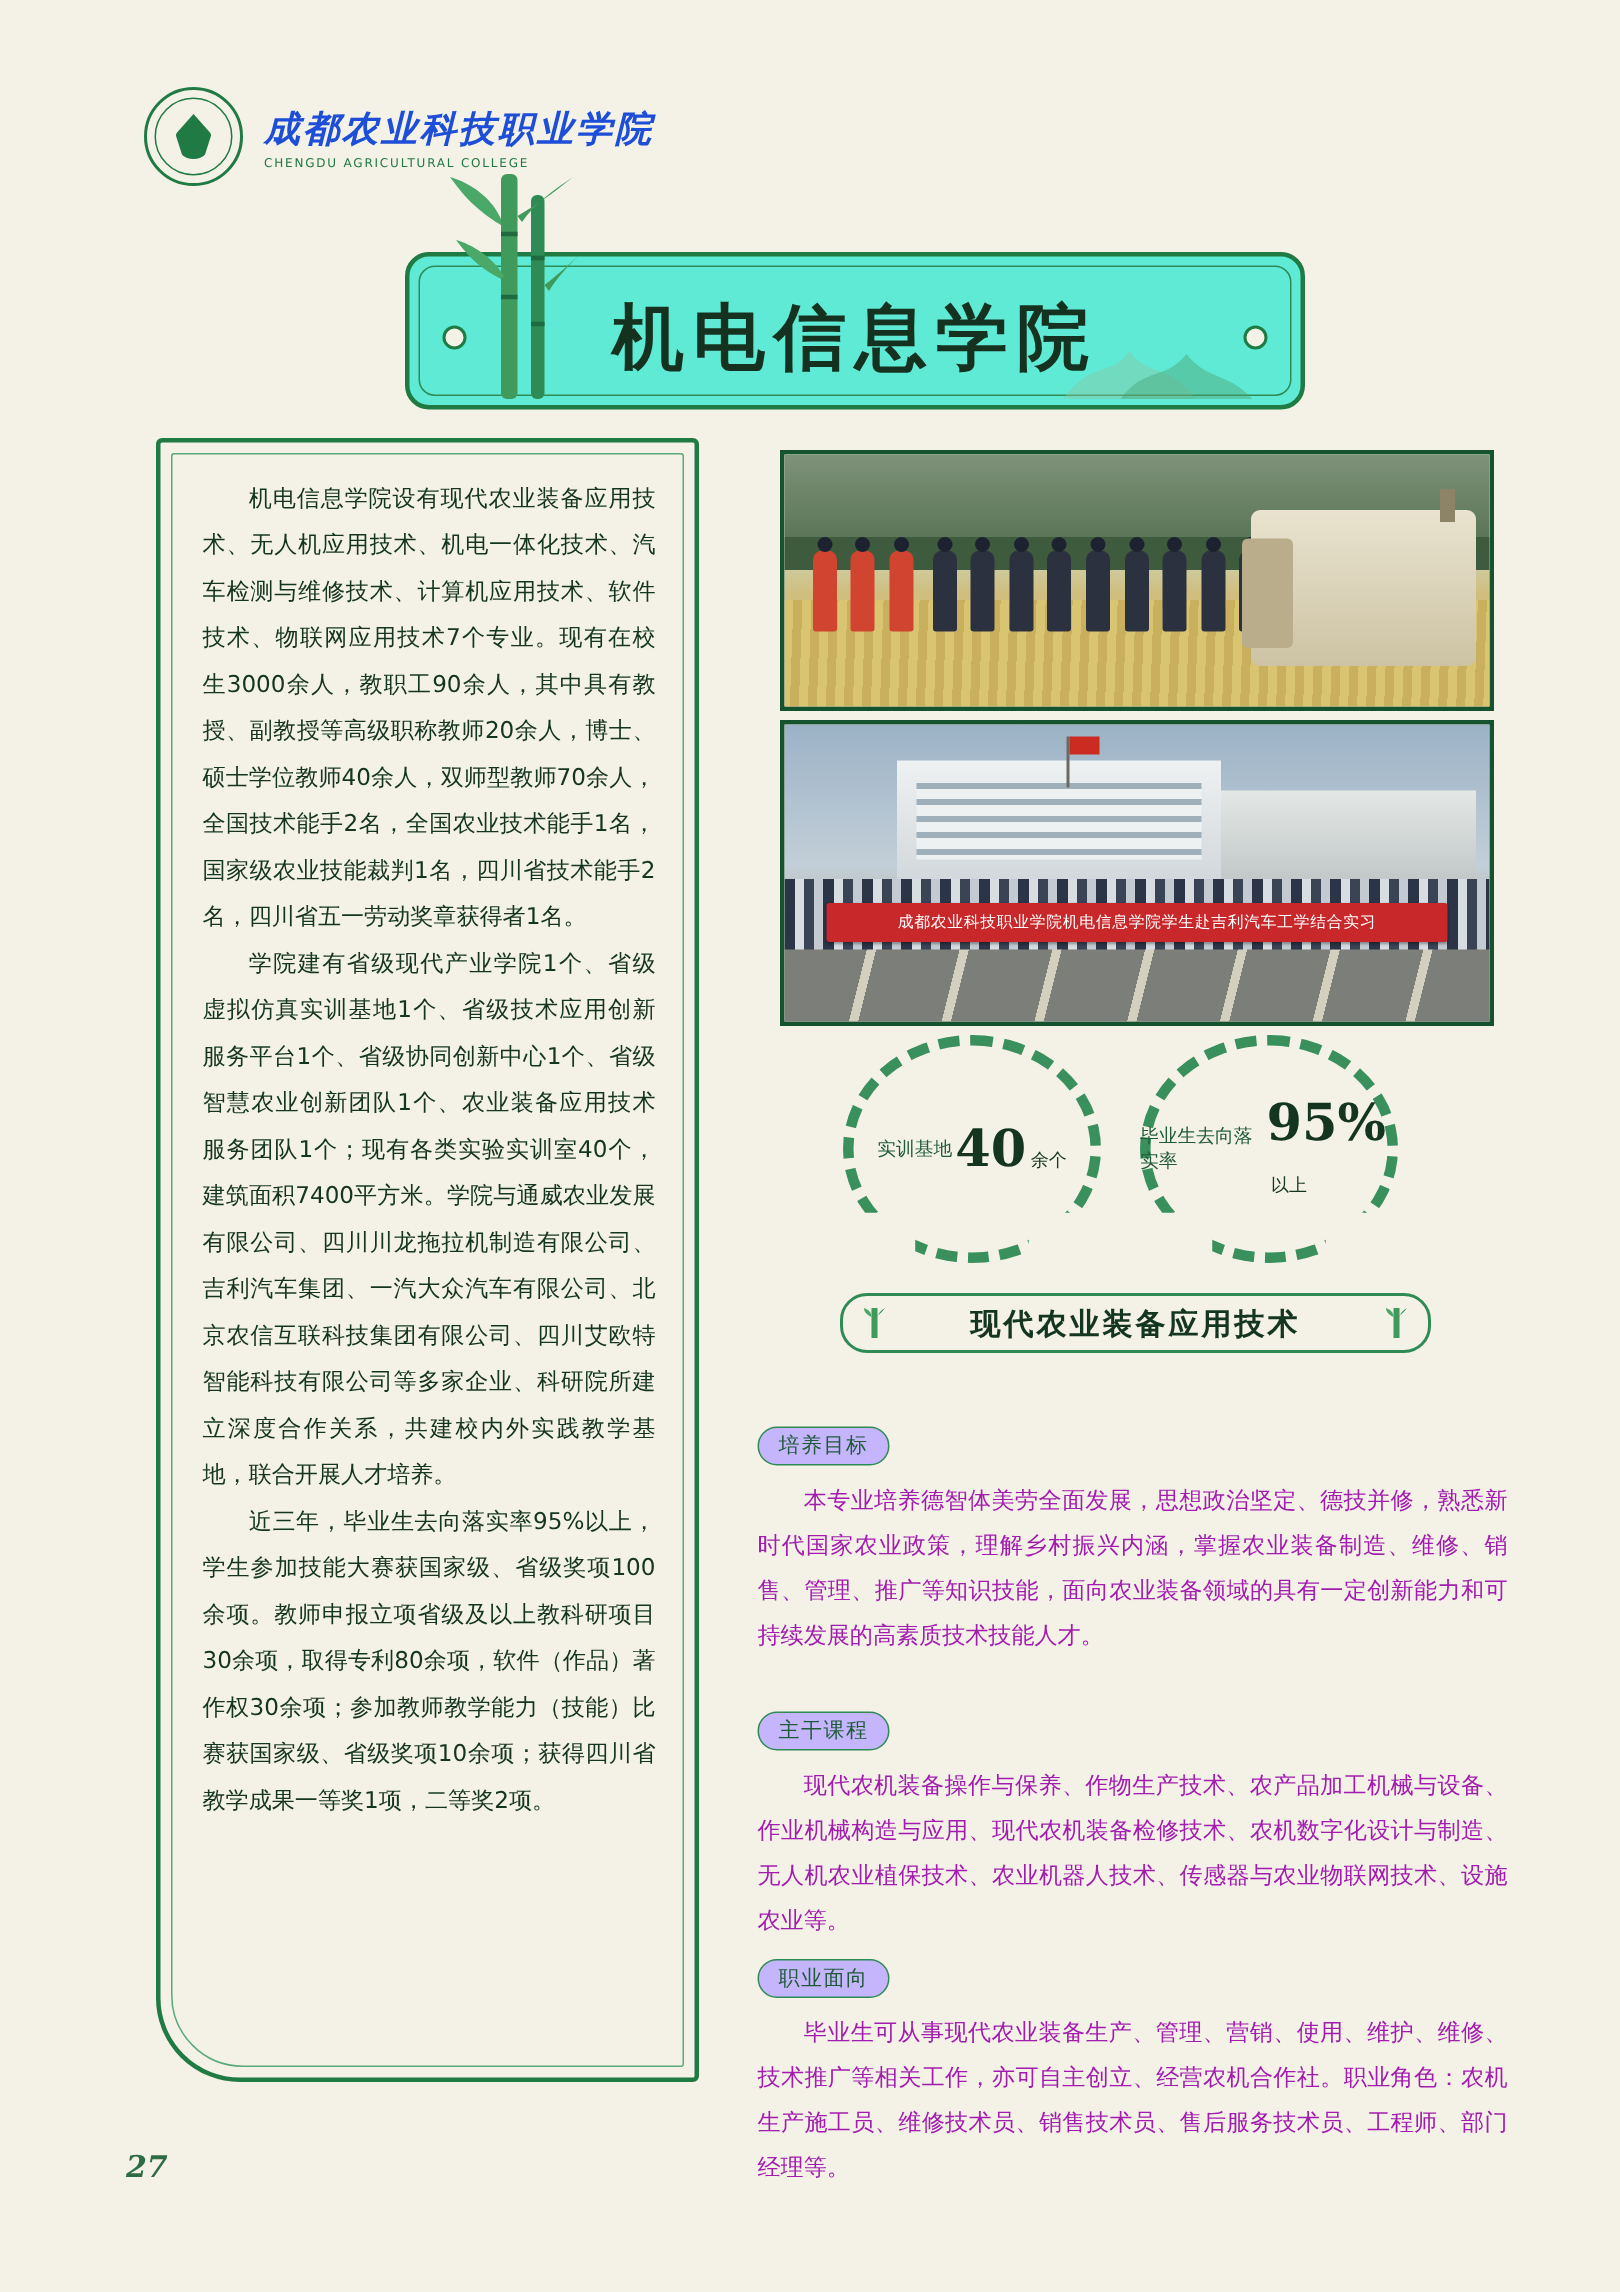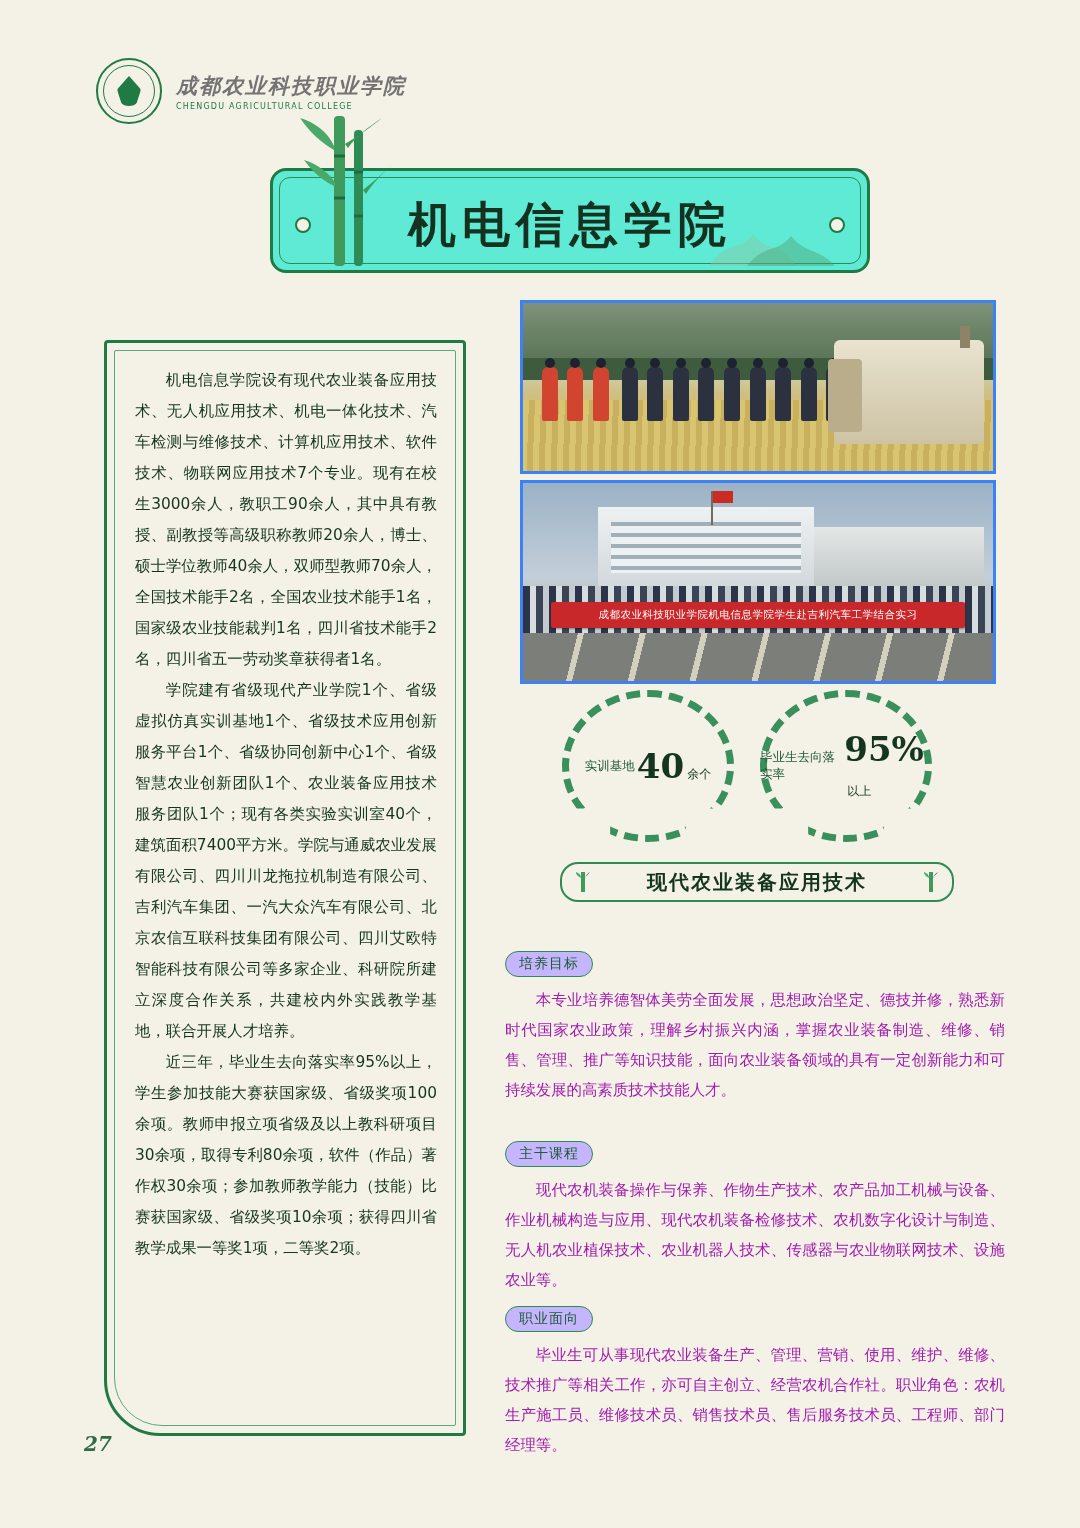--- a/index.html
+++ b/index.html
@@ -24,21 +24,21 @@
   }
   .logo-seal .leaf{
     width:24px;height:30px;background:#1f7a43;
     border-radius:50% 50% 50% 50%/60% 60% 40% 40%;
     position:relative;z-index:2;
     clip-path:polygon(50% 0%,100% 45%,78% 100%,22% 100%,0% 45%);
   }
   .logo-text{display:flex;flex-direction:column;gap:2px;}
   .logo-cn{
     font-family:"DejaVu Serif","Liberation Serif",serif;
-    font-size:21px;color:#737373;letter-spacing:2px;font-weight:bold;
+    font-size:24px;color:#1d4ed8;letter-spacing:2px;font-weight:bold;
     font-style:italic;
   }
   .logo-en{font-size:8px;color:#1f7a43;letter-spacing:1.2px;}
 
   
   .plaque-wrap{position:absolute;left:270px;top:168px;width:600px;height:105px;}
   .plaque{
     position:absolute;inset:0;
     border:3px solid #1f7a43;border-radius:16px;
     background:#5eead4;
@@ -60,36 +60,35 @@
   .bamboo-deco{
     position:absolute;left:22px;top:-52px;width:110px;height:150px;
   }
   .hill-deco{position:absolute;right:30px;bottom:2px;width:130px;height:46px;opacity:.75;}
 
   
   .left-panel{
     position:absolute;left:104px;top:292px;width:356px;height:1090px;
     border:3px solid #1f7a43;border-radius:4px 4px 4px 56px;
     background:#f4f1e6;
-    margin-top:48px;
   }
   .left-panel:before{
     content:"";position:absolute;inset:7px;border:1px solid #5aa97a;border-radius:2px 2px 2px 48px;
   }
   .left-text{
     position:absolute;left:28px;right:26px;top:22px;bottom:18px;
     font-family:"DejaVu Sans","Liberation Sans",sans-serif;
     font-size:15.4px;line-height:31px;color:#14351f;
     text-align:justify;
   }
   .left-text p{margin:0;text-indent:2em;}
 
   
   .photo{
-    position:absolute;border:3px solid #3b82f6;overflow:hidden;
+    position:absolute;border:3px solid #14532d;overflow:hidden;
   }
   .photo1{left:520px;top:300px;width:470px;height:168px;}
   .photo2{left:520px;top:480px;width:470px;height:198px;}
 
   .ph1-sky{position:absolute;inset:0;background:linear-gradient(#b9c9b0,#cdd3b4 38%,#cfbe7e 55%,#d8c479 100%);}
   .ph1-trees{position:absolute;left:0;top:0;width:100%;height:46%;
     background:linear-gradient(#7e9279,#4e6a4b);}
   .ph1-trees:after{content:"";position:absolute;left:0;right:0;bottom:0;height:22px;background:#3f5b3e;}
   .ph1-field{position:absolute;left:0;right:0;bottom:0;height:42%;
     background:repeating-linear-gradient(92deg,#d9c471 0 6px,#c9b05f 6px 12px);}

